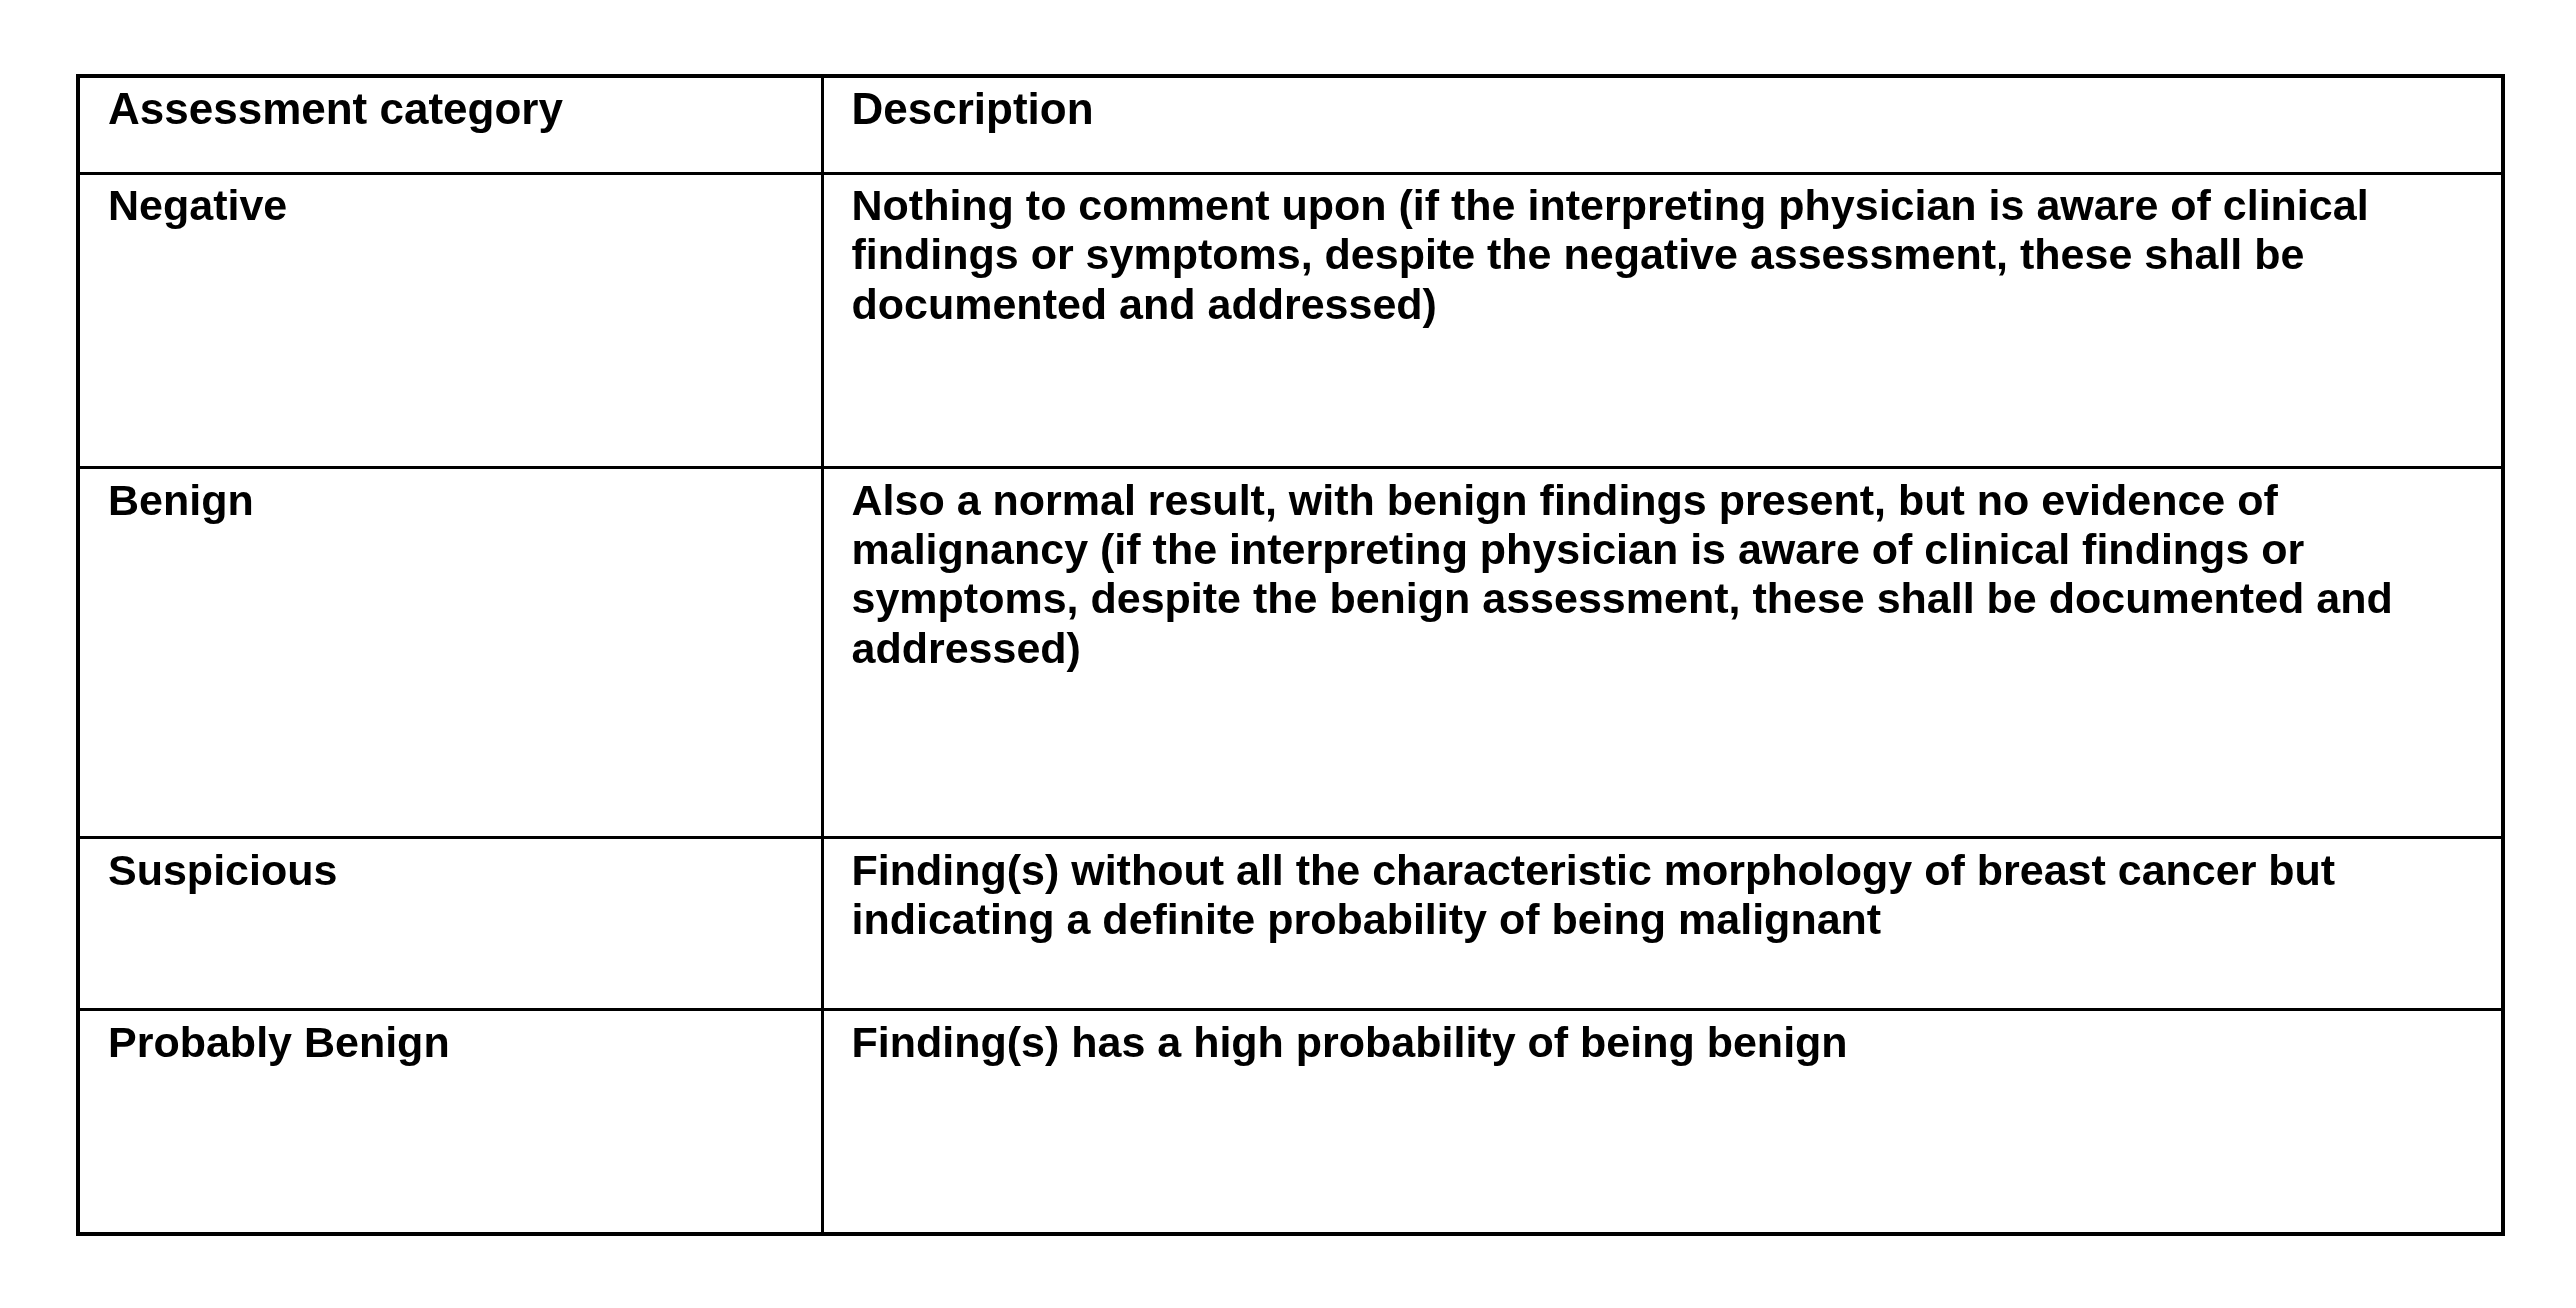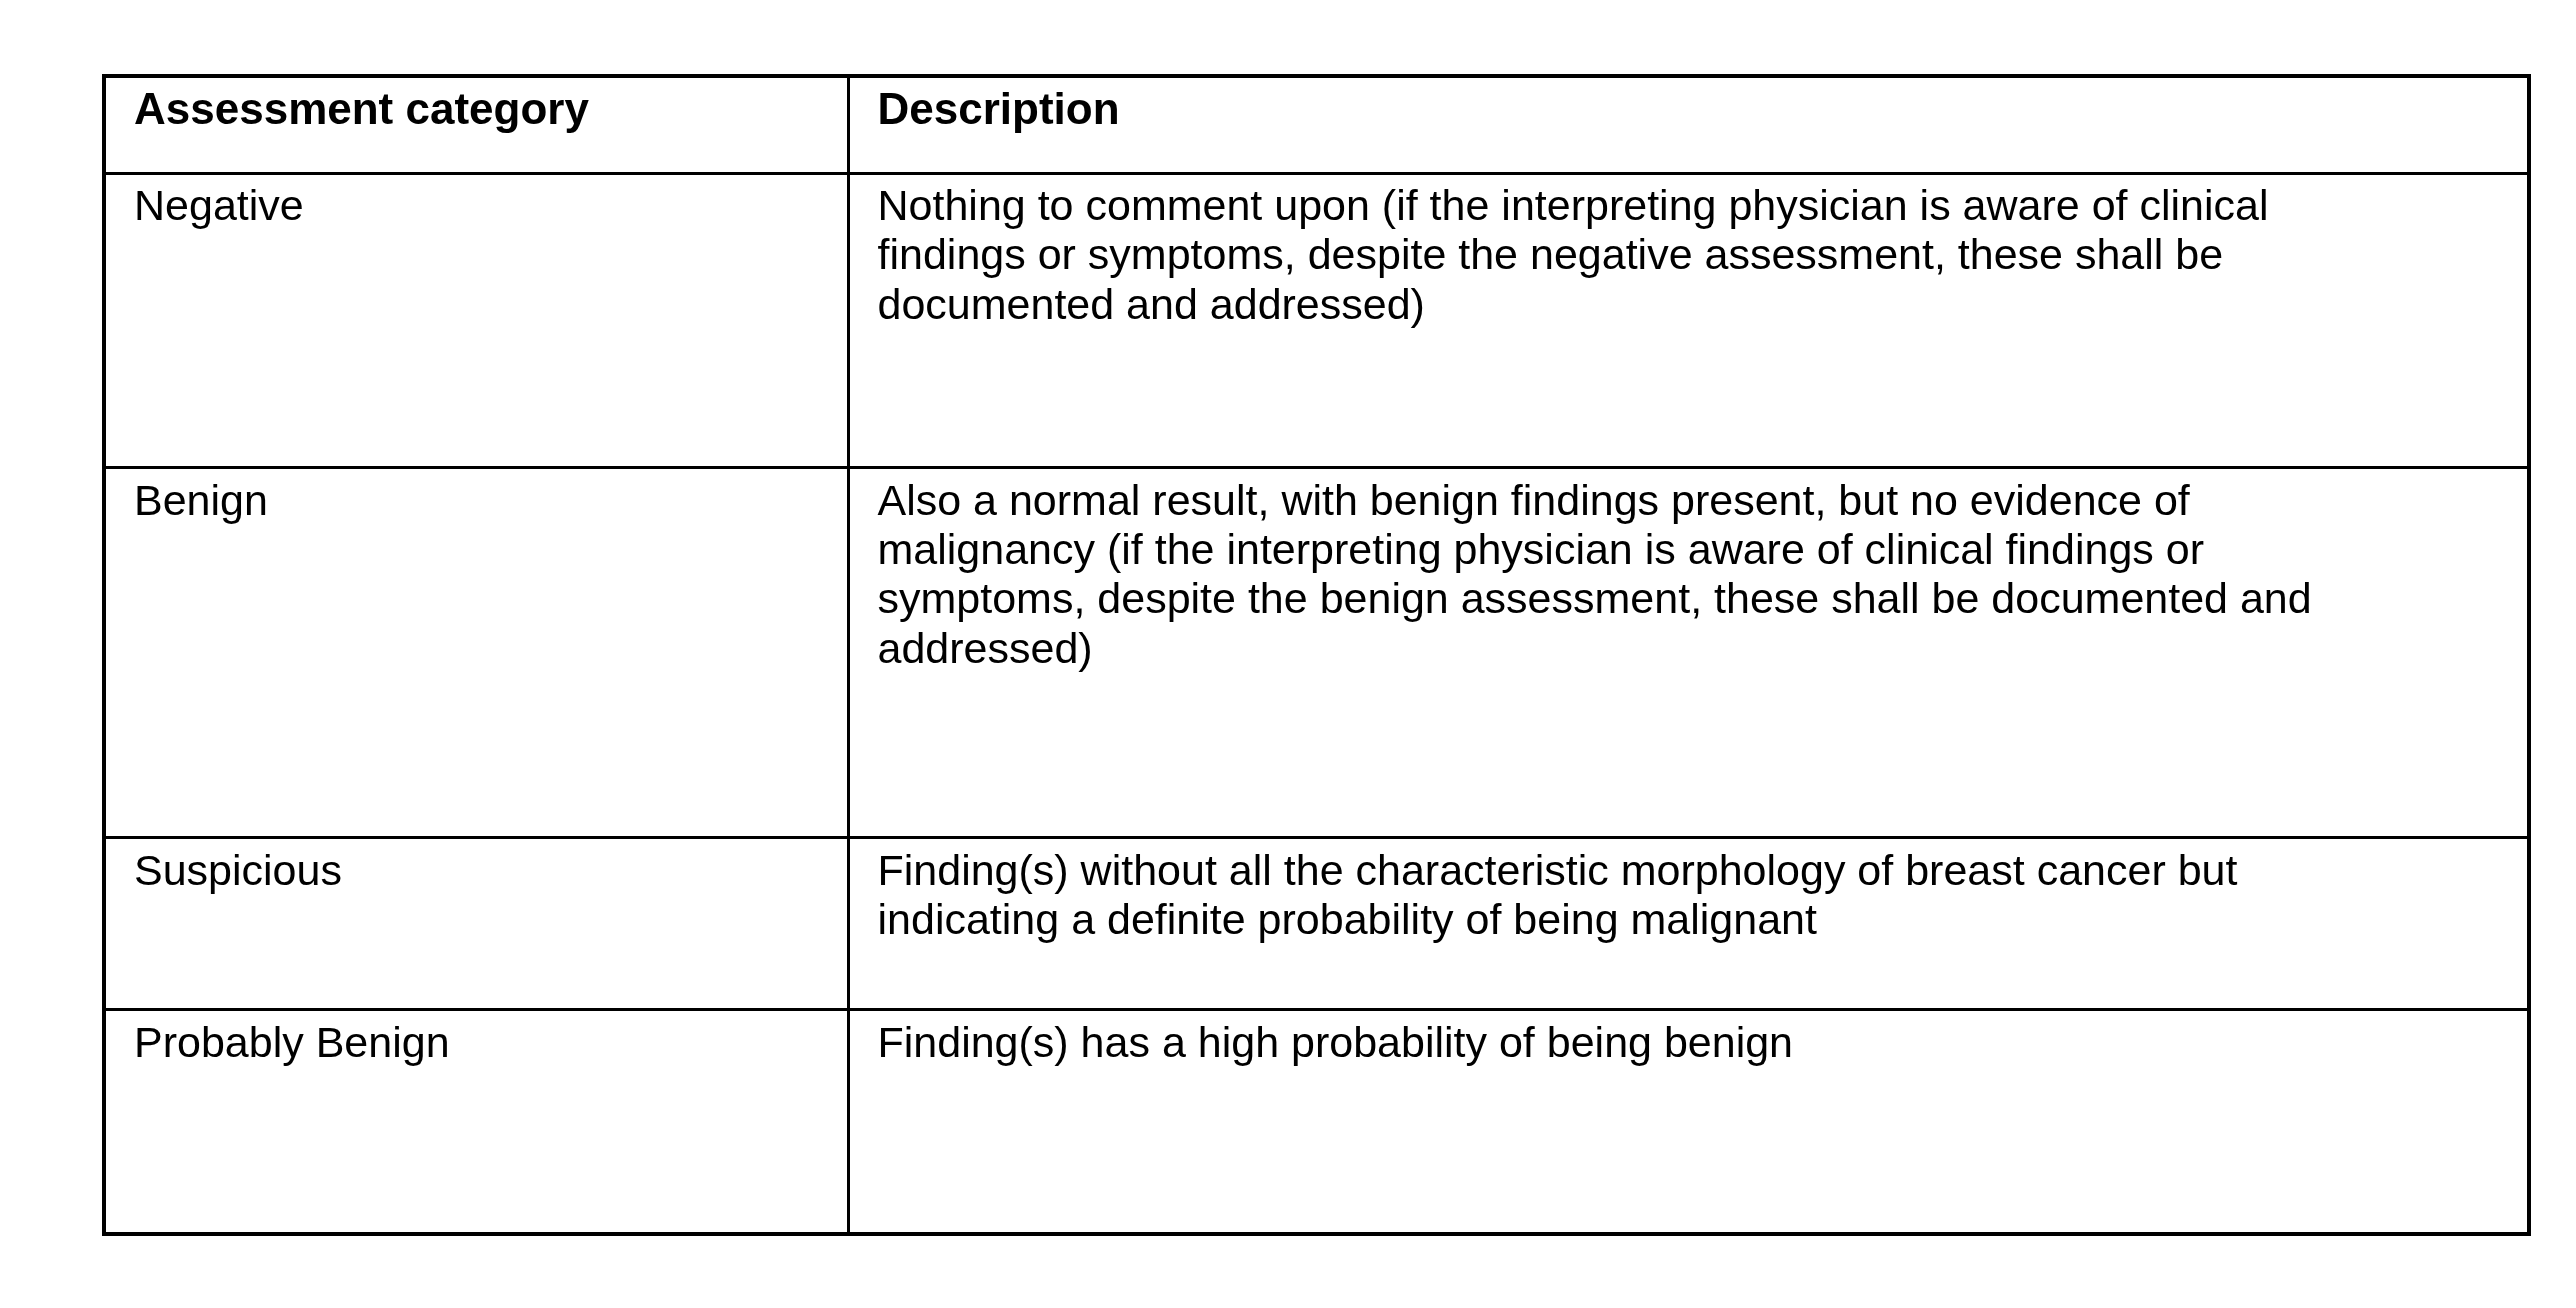--- a/index.html
+++ b/index.html
@@ -19,34 +19,33 @@
   }
   table.assessment {
     position: absolute;
     left: 76px;
     top: 74px;
     width: 2429px;
     height: 1162px;
     border-collapse: collapse;
     table-layout: fixed;
     border: 4.3px solid #000000;
-    margin-left: 26px;
   }
   col.cat-col  { width: 744px; }
   col.desc-col { width: auto; }
   th, td {
     border: 3.7px solid #000000;
     vertical-align: top;
     text-align: left;
     padding: 6.2px 24.6px 6.2px 28px;
     font-size: 43px;
     line-height: 1.15;
     white-space: pre-wrap;
     overflow: hidden;
-    font-weight: normal;
+    font-weight: bold;
   }
   thead th {
     font-size: 44px;
     font-weight: bold;
   }
   thead tr          { height: 97px; }
   tbody tr:nth-child(1) { height: 196px; }
   tbody tr:nth-child(2) { height: 246px; }
   tbody tr:nth-child(3) { height: 94px; }
   tbody tr:nth-child(4) { height: 149px; }

